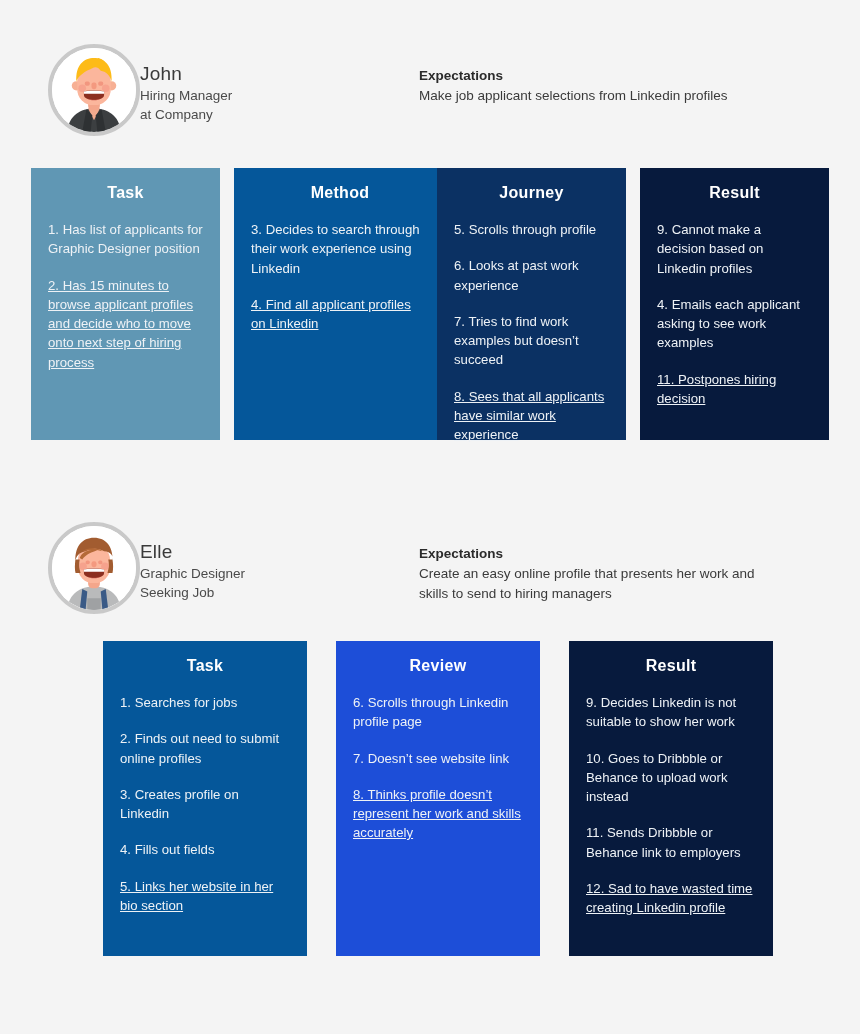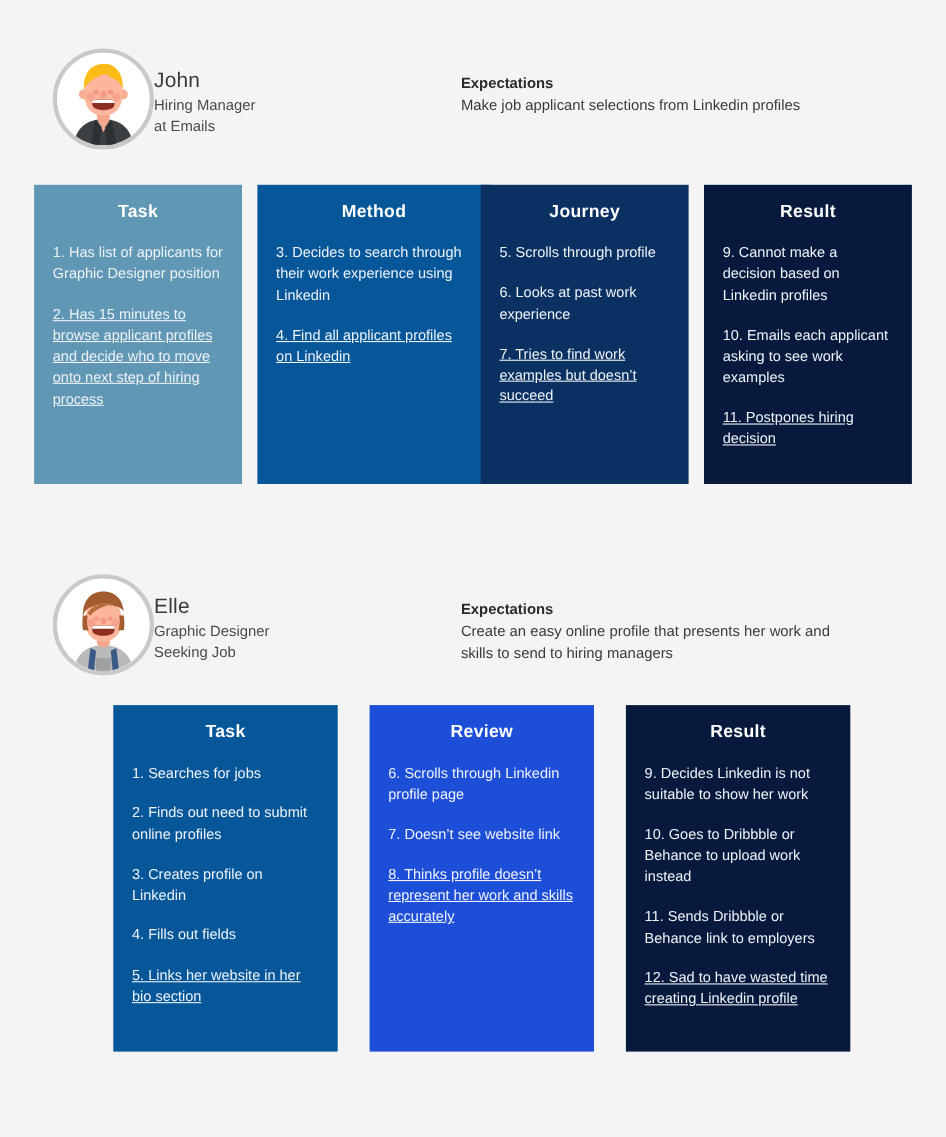--- a/index.html
+++ b/index.html
@@ -116,21 +116,21 @@
         <rect x="47" y="41" width="6" height="8" rx="2.5" fill="#f4997f"></rect>
 
         <path d="M38 52 C38 50 62 50 62 52 L62 56 C62 64 38 64 38 56 Z" fill="#8c2f20"></path>
         <path d="M38 52 C38 50.4 62 50.4 62 52 L62 54.4 L38 54.4 Z" fill="#ffffff"></path>
         <path d="M42 60 C46 63 54 63 58 60 C54 62 46 62 42 60 Z" fill="#c6564a"></path>
       </svg>
     </div>
     <div class="persona-text">
       <div class="persona-name">John</div>
       <div class="persona-role">Hiring Manager</div>
-      <div class="persona-role">at Emails</div>
+      <div class="persona-role">at Company</div>
     </div>
   </div>
 
   <div class="expect" style="top:66px;">
     <div class="expect-title">Expectations</div>
     <div class="expect-body">Make job applicant selections from Linkedin profiles</div>
   </div>
 
   <div class="card" style="left:31px; top:168px; width:189px; height:272px; background:#6097b4;">
     <div class="card-title">Task</div>
@@ -142,26 +142,27 @@
     <div class="card-title">Method</div>
     <div class="card-step">3. Decides to search through their work experience using Linkedin</div>
     <div class="card-step">4. Find all applicant profiles on Linkedin</div>
   </div>
 
   <div class="card" style="left:437px; top:168px; width:189px; height:272px; background:#0b3163;">
     <div class="card-title">Journey</div>
     <div class="card-step">5. Scrolls through profile</div>
     <div class="card-step">6. Looks at past work experience</div>
     <div class="card-step">7. Tries to find work examples but doesn’t succeed</div>
+    <div class="card-step">8. Sees that all applicants have similar work experience</div>
   </div>
 
   <div class="card" style="left:640px; top:168px; width:189px; height:272px; background:#071a3d;">
     <div class="card-title">Result</div>
     <div class="card-step">9. Cannot make a decision based on Linkedin profiles</div>
-    <div class="card-step">10. Emails each applicant asking to see work examples</div>
+    <div class="card-step">4. Emails each applicant asking to see work examples</div>
     <div class="card-step">11. Postpones hiring decision</div>
   </div>
 
   <div class="persona" style="left:48px; top:522px;">
     <div class="avatar-wrap">
       <svg viewBox="0 0 100 100">
         <rect width="100" height="100" fill="#ffffff"></rect>
 
         <path d="M18 100 C20 80 34 72 50 72 C66 72 80 80 82 100 Z" fill="#b9babb"></path>
 

